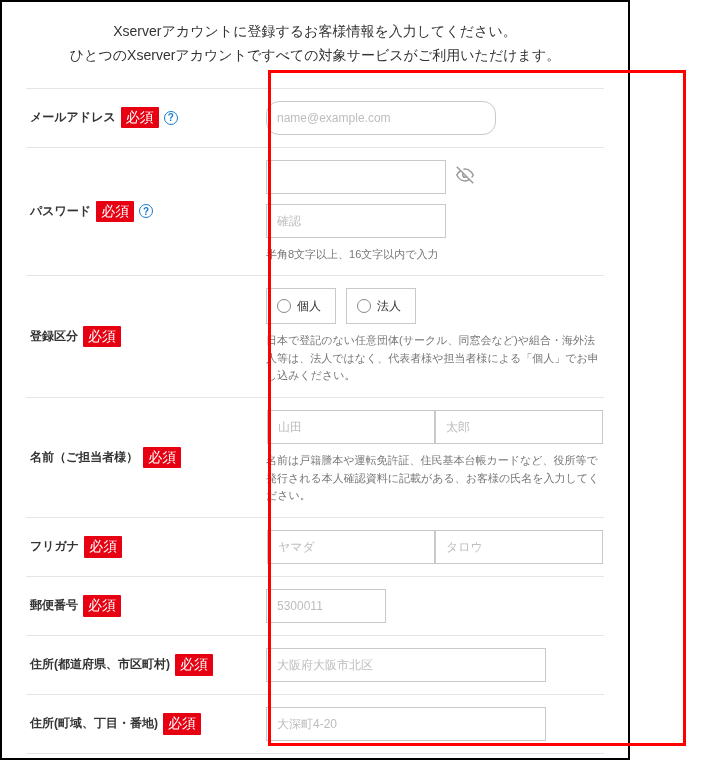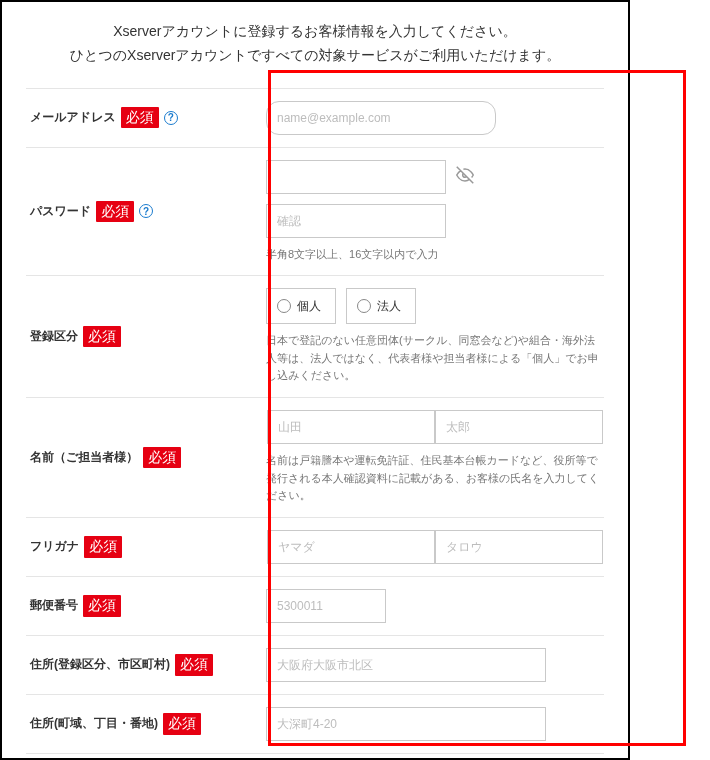--- a/index.html
+++ b/index.html
@@ -129,21 +129,21 @@
         <span>郵便番号</span>
         <span class="badge">必須</span>
       </div>
       <div class="fields">
         <input class="inp w5" placeholder="5300011" style="">
       </div>
     </div>
 
     <div class="row">
       <div class="label">
-        <span>住所(登録区分、市区町村)</span>
+        <span>住所(都道府県、市区町村)</span>
         <span class="badge">必須</span>
       </div>
       <div class="fields">
         <input class="inp wlg" placeholder="大阪府大阪市北区" style="">
       </div>
     </div>
 
     <div class="row">
       <div class="label">
         <span>住所(町域、丁目・番地)</span>

